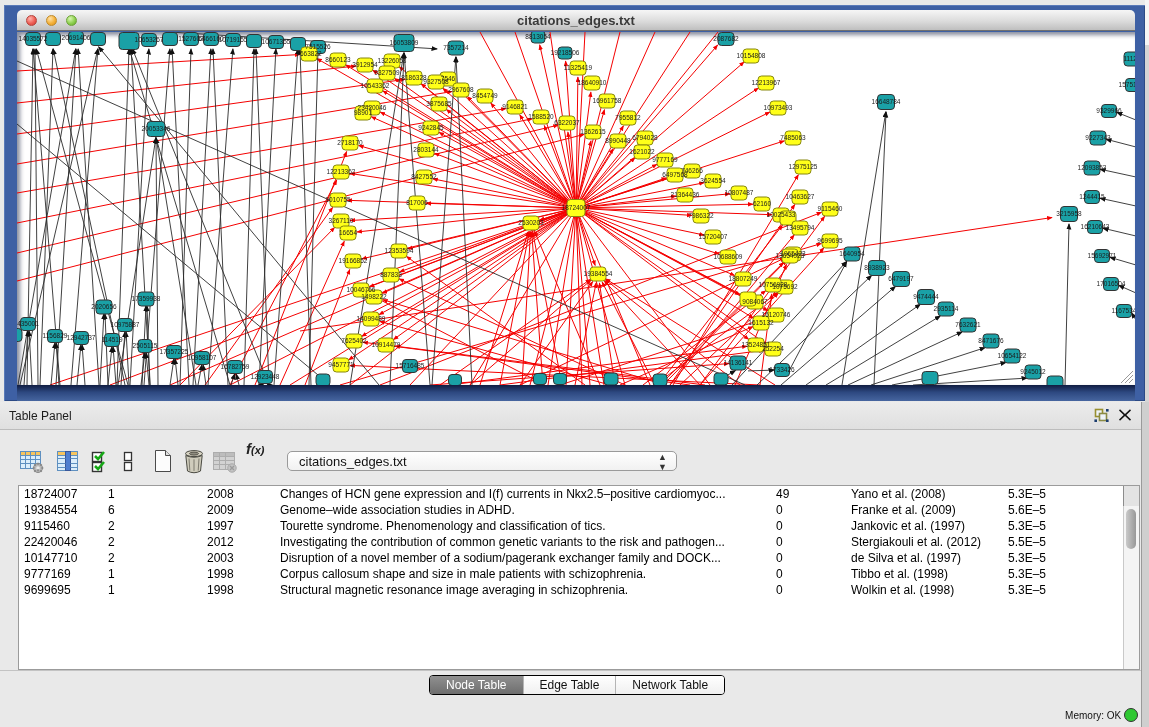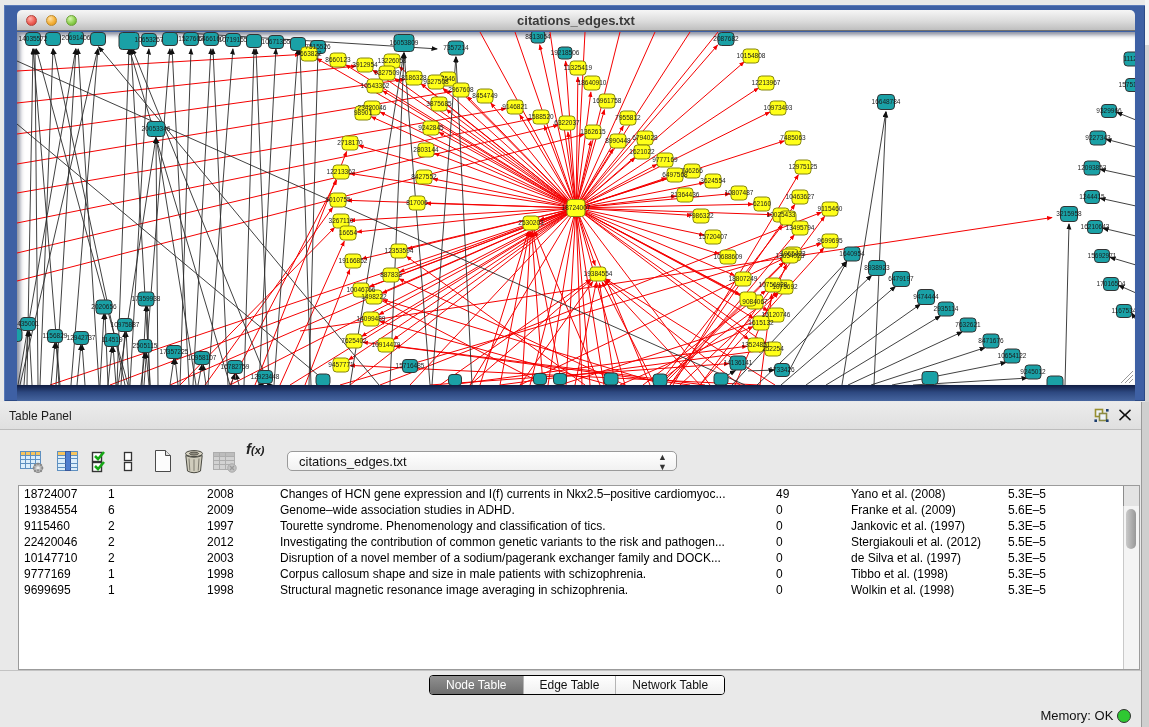--- a/index.html
+++ b/index.html
@@ -21,21 +21,21 @@
 table.grid th.gray{background:#e7e7e7}
 table.grid td{height:16px;padding:0 0 0 5px;color:#000;overflow:hidden;white-space:nowrap}
 #vscroll{position:absolute;right:0;top:20px;width:15px;height:163px;background:#f4f4f4;border-left:1px solid #c9c9c9}
 #vthumb{position:absolute;left:2px;top:3px;width:10px;height:40px;border-radius:5px;background:linear-gradient(90deg,#c9c9c9,#989898)}
 #corner{position:absolute;right:0;top:0;width:15px;height:20px;background:#e3e3e3;border-left:1px solid #8c8c8c;border-bottom:1px solid #8c8c8c}
 #tabs{position:absolute;left:429px;top:273px;height:18px;border:1px solid #000000;border-radius:4px;overflow:hidden;font-size:12px;display:flex}
 #tabs .seg{height:18px;line-height:18px;padding:0 16px;background:linear-gradient(#ffffff,#f0f0f0);color:#111}
 #tabs .seg.sel{background:linear-gradient(#909090,#6e6e6e);color:#fff}
 #tabs .seg+.seg{border-left:1px solid #b5b5b5}
 #tabline{position:absolute;left:0;top:268px;width:1141px;height:1px;background:#c3c3c3}
-#status{position:absolute;right:10px;top:306px;font-size:13px;color:#111}
+#status{position:absolute;right:3px;top:306px;font-size:10px;color:#111}
 #rs1{position:absolute;left:1145px;top:0;width:4px;height:45px;background:#f5f5f5}
 #rs2{position:absolute;left:1145px;top:45px;width:4px;height:357px;background:#d5d5d5}
 #rs3{position:absolute;left:1141px;top:402px;width:8px;height:325px;background:#cfcfcf;border-left:1px solid #9a9a9a;box-sizing:border-box}
 .icon{position:absolute;top:19px}
 </style>
 </head>
 <body>
 
 <div id="win">
   <div id="titlebar">

